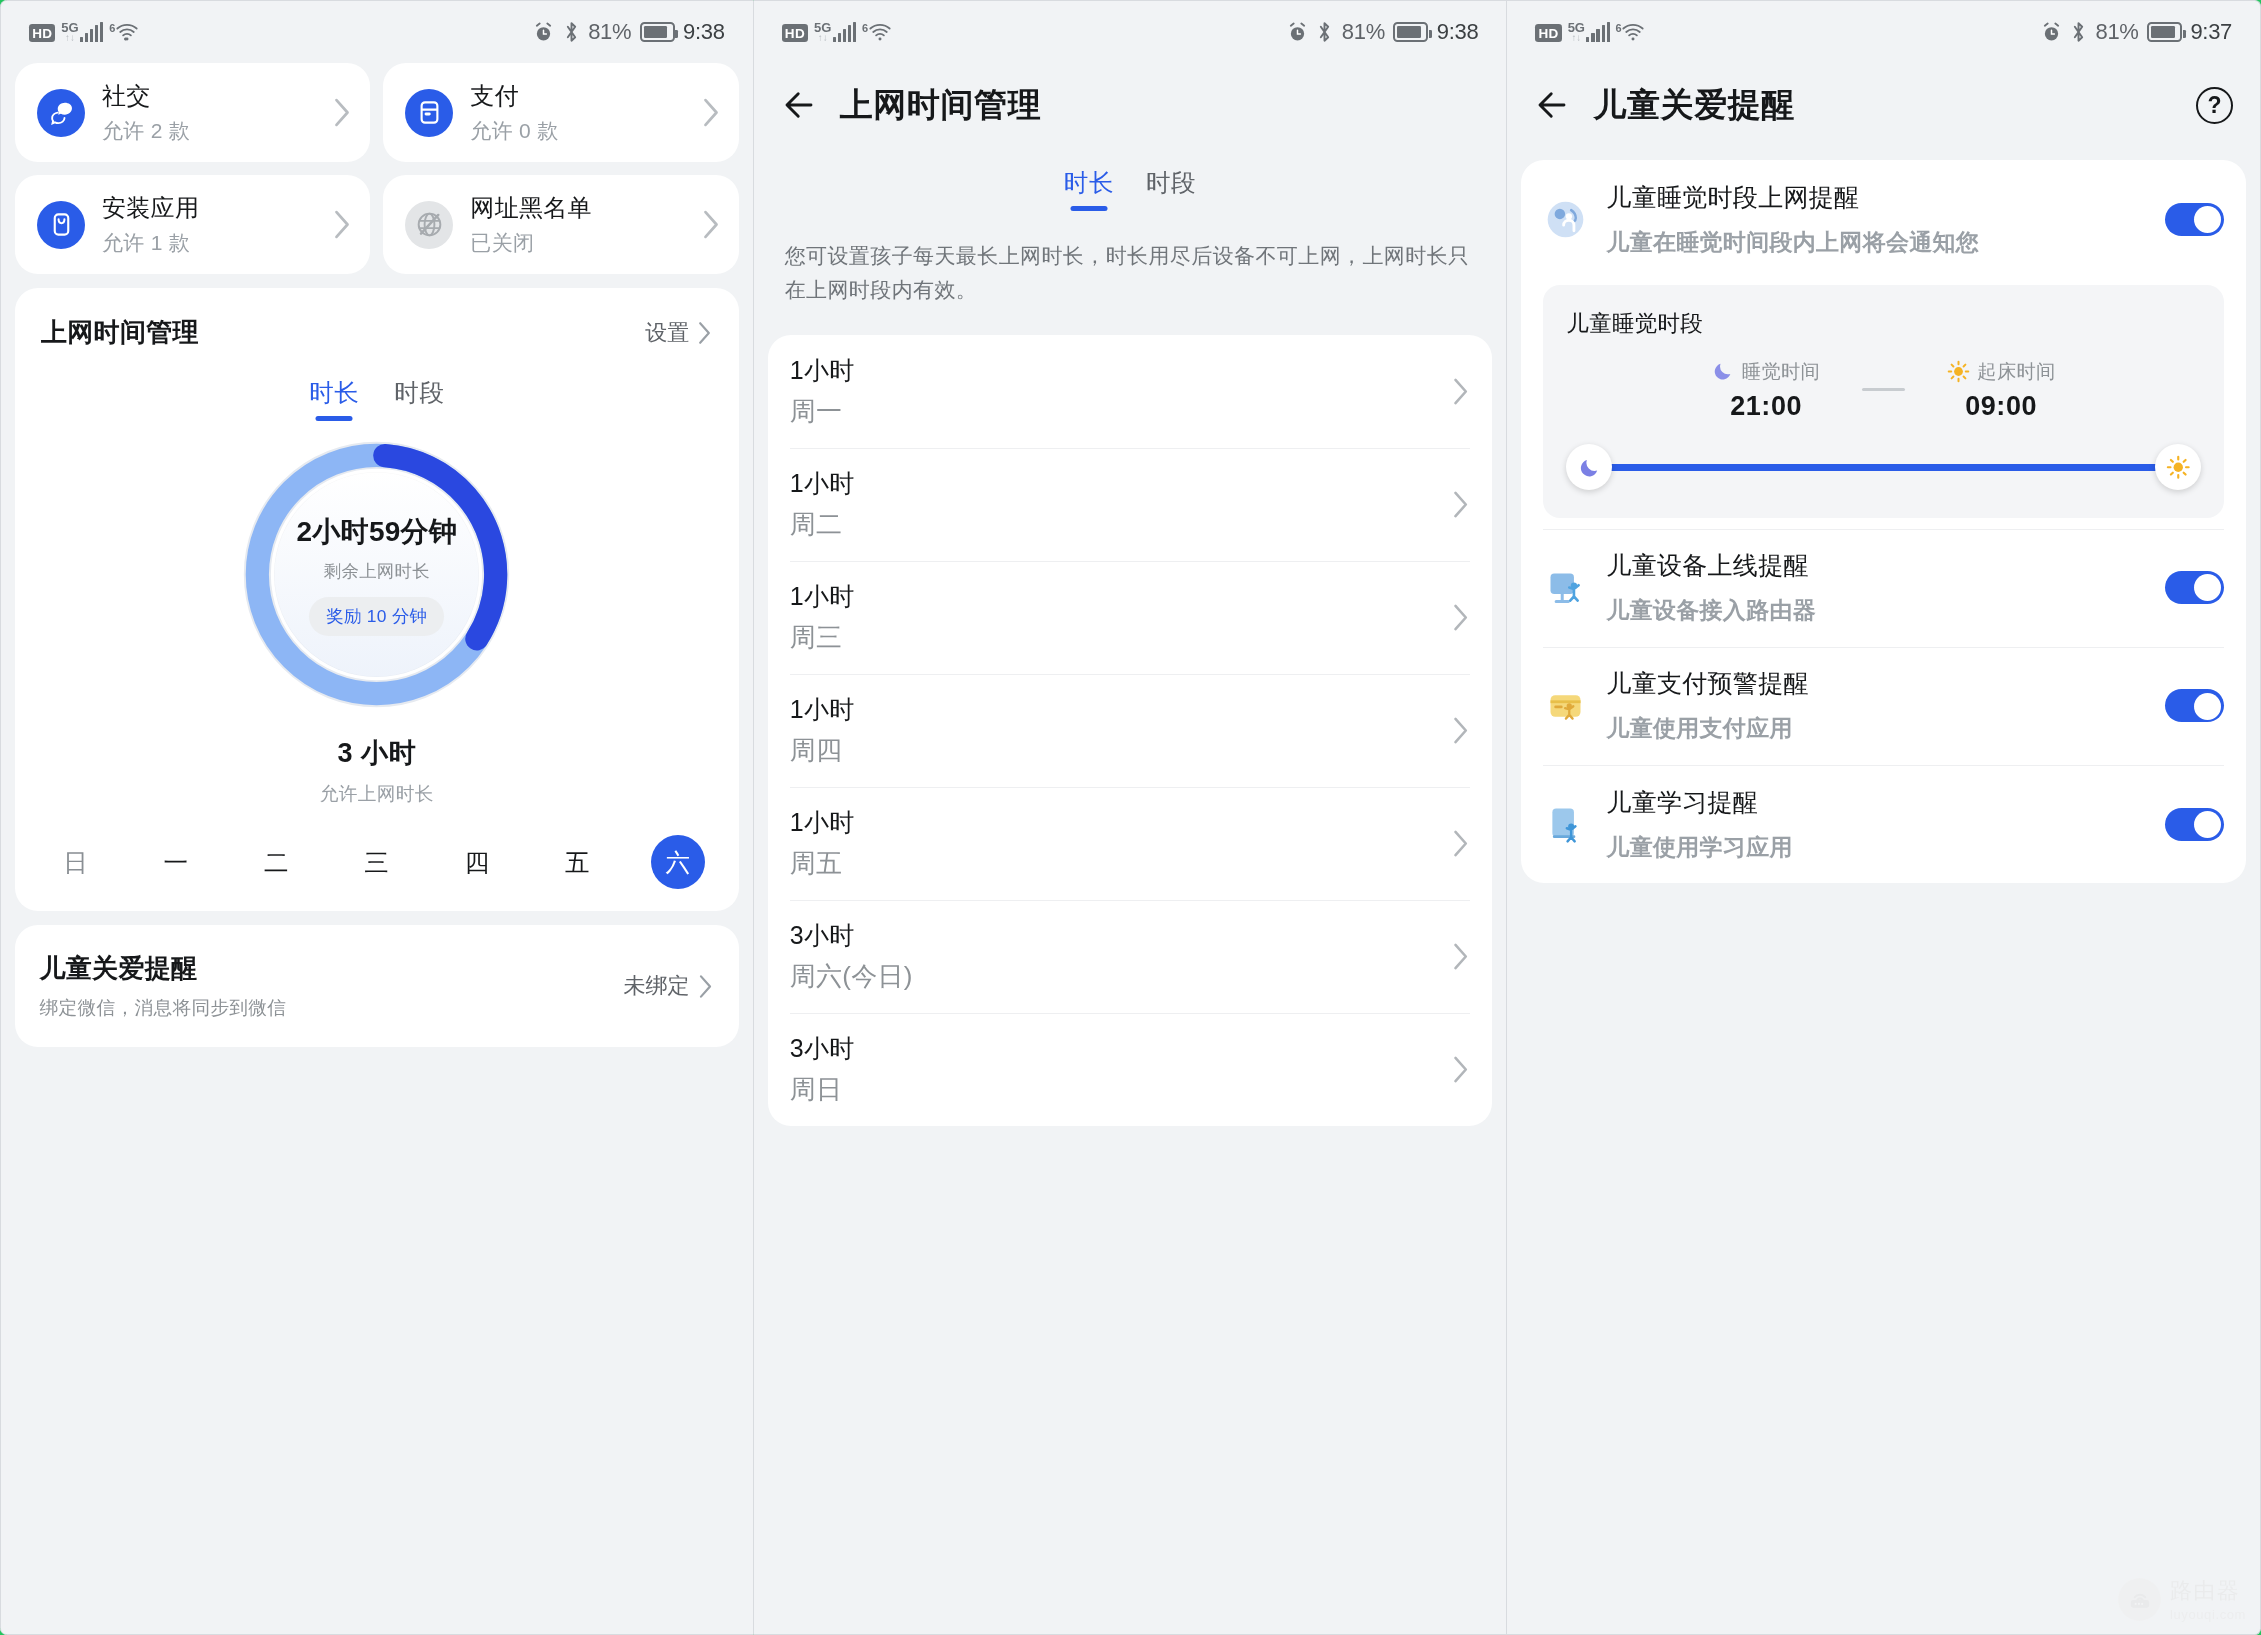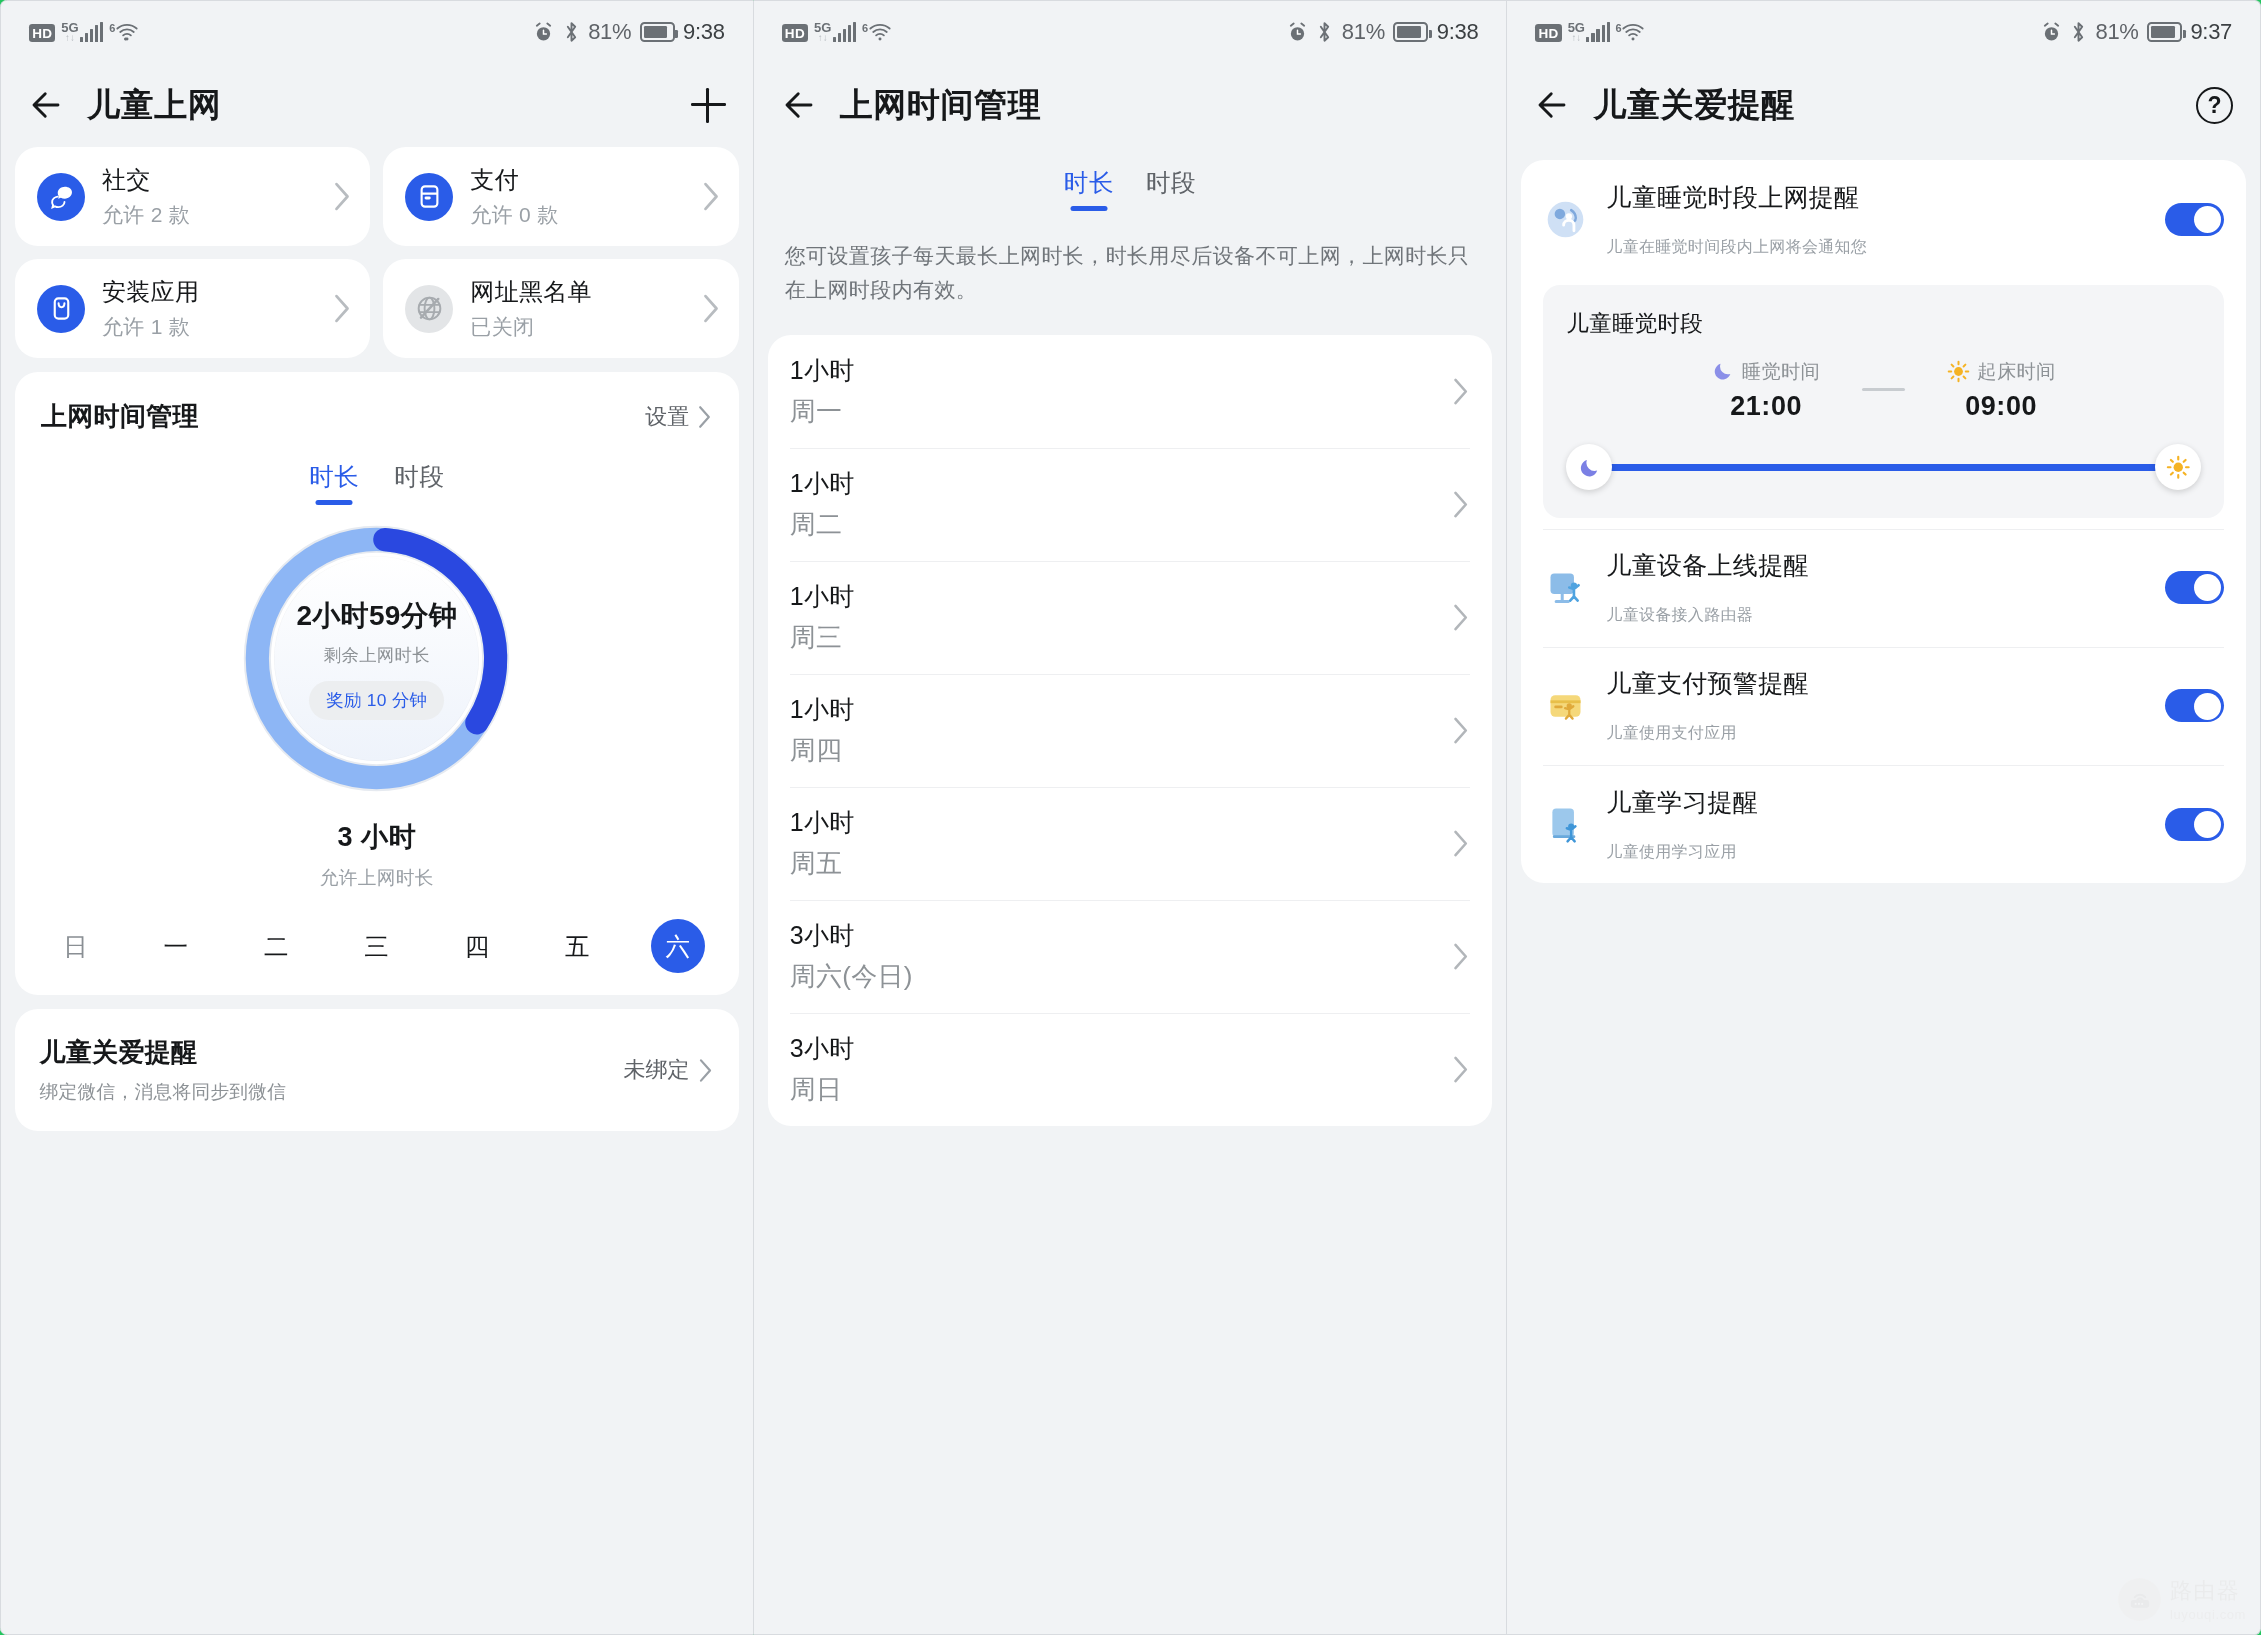--- a/index.html
+++ b/index.html
@@ -151,21 +151,21 @@
 
   
   .p3card { margin:13px 14px 0; padding:0 22px; }
   .trow { display:flex; align-items:center; padding:20.6px 0; position:relative; }
   .trow.div::before{
     content:""; position:absolute; top:0; left:0; right:0; height:1.3px; background:#eeeff1;
   }
   .trow .tic { width:45px;height:45px;flex:0 0 auto;margin-right:18px; }
   .trow .ttxt { flex:1; min-width:0; }
   .trow .x1 { font-size:25px; color:#16181a; letter-spacing:0.3px; }
-  .trow .x2 { font-size:16px; color:#9aa0a6; margin-top:23px; letter-spacing:0.3px;}
+  .trow .x2 { font-size:23px; color:#9aa0a6; margin-top:13px; letter-spacing:0.3px;font-weight:bold;}
   .toggle {
     width:59px;height:33px;border-radius:19.3px;background:#2a5ce8;position:relative;flex:0 0 auto;
   }
   .toggle i { position:absolute;top:3.2px;right:3.2px;width:27px;height:27px;border-radius:50%;background:#fff; }
 
   .sleep-box {
     background:#f4f5f7; border-radius:17px; margin:6.4px 0 10.3px; padding:23px 23px 28px;
   }
   .sleep-box h3 { font-size:22.5px; color:#16181a; font-weight:500; letter-spacing:0.3px;}
   .sleep-row { display:flex; align-items:flex-start; justify-content:center; gap:0; margin-top:19.3px; }
@@ -235,28 +235,20 @@
             <path d="M4 6.3l8 11.4-4 3.8V2.5l4 3.8L4 17.7" stroke="#6b7075" stroke-width="2.1" fill="none" stroke-linejoin="round" stroke-linecap="round"></path>
           </svg>
         <span class="pct">81%</span>
         <span class="battery">
             <i></i>
           </span>
         <span class="clock">9:38</span>
       </div>
     </div>
 
-    <div class="appbar">
-      <svg class="back-arrow" viewBox="0 0 24 24">
-          <path d="M20 12H4M4 12l7.5-7.5M4 12l7.5 7.5" stroke="#16181a" stroke-width="1.9" fill="none" stroke-linecap="round" stroke-linejoin="round"></path>
-        </svg>
-      <h1>儿童上网</h1>
-      <span class="spacer"></span>
-      <span class="plus-btn"></span>
-    </div>
 
     <div class="grid2">
 
       <div class="card tile">
         <span class="ic blue">
           <svg width="28" height="28" viewBox="0 0 24 24">
               <path d="M15.3 3.2c-3.4 0-6.1 2.4-6.1 5.3 0 1 .3 2 .9 2.8l-.5 2.3 2.3-1c.9.5 2 .8 3.4.8 3.4 0 6.1-2.4 6.1-5.4S18.7 3.2 15.3 3.2z" fill="#fff"></path>
               <path d="M9.2 11.7c-2.7.3-4.8 2.3-4.8 4.7 0 .9.3 1.7.8 2.4l-.5 2.1 2.1-.9c.8.4 1.8.7 2.9.7 2.9 0 5.3-2 5.3-4.4" fill="none" stroke="#fff" stroke-width="1.6" stroke-linecap="round"></path>
             </svg>
         </span>

